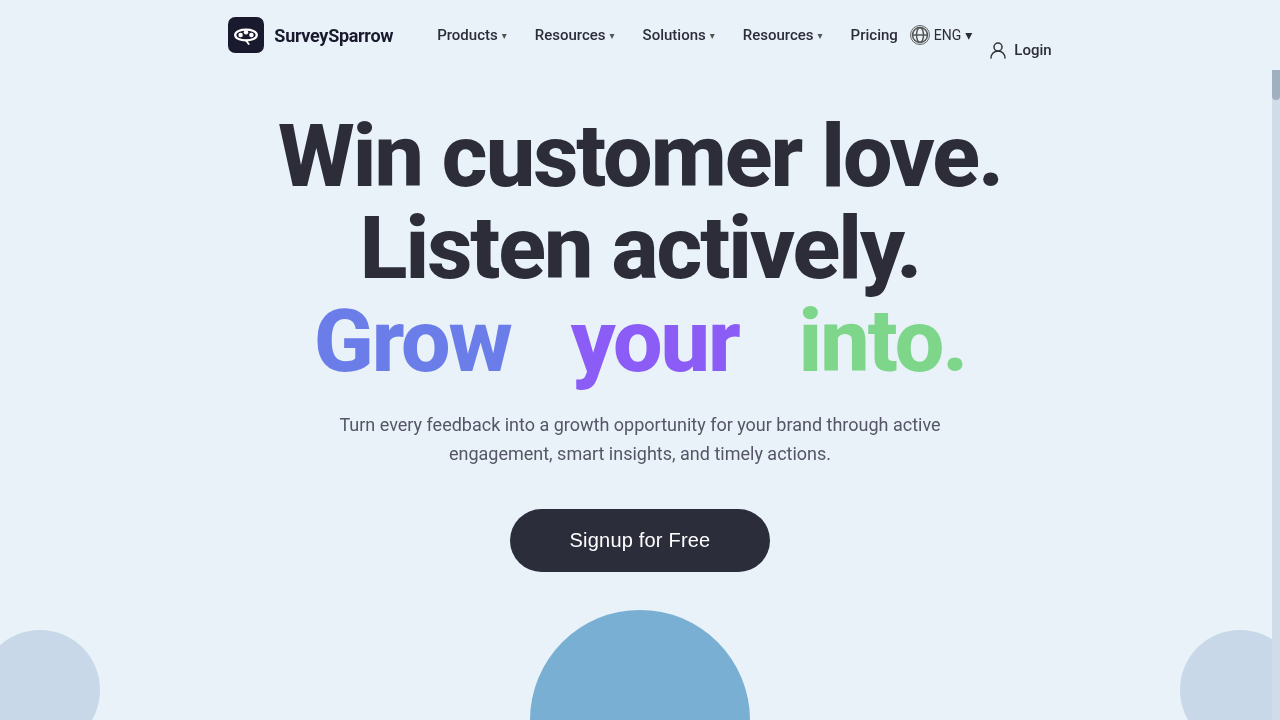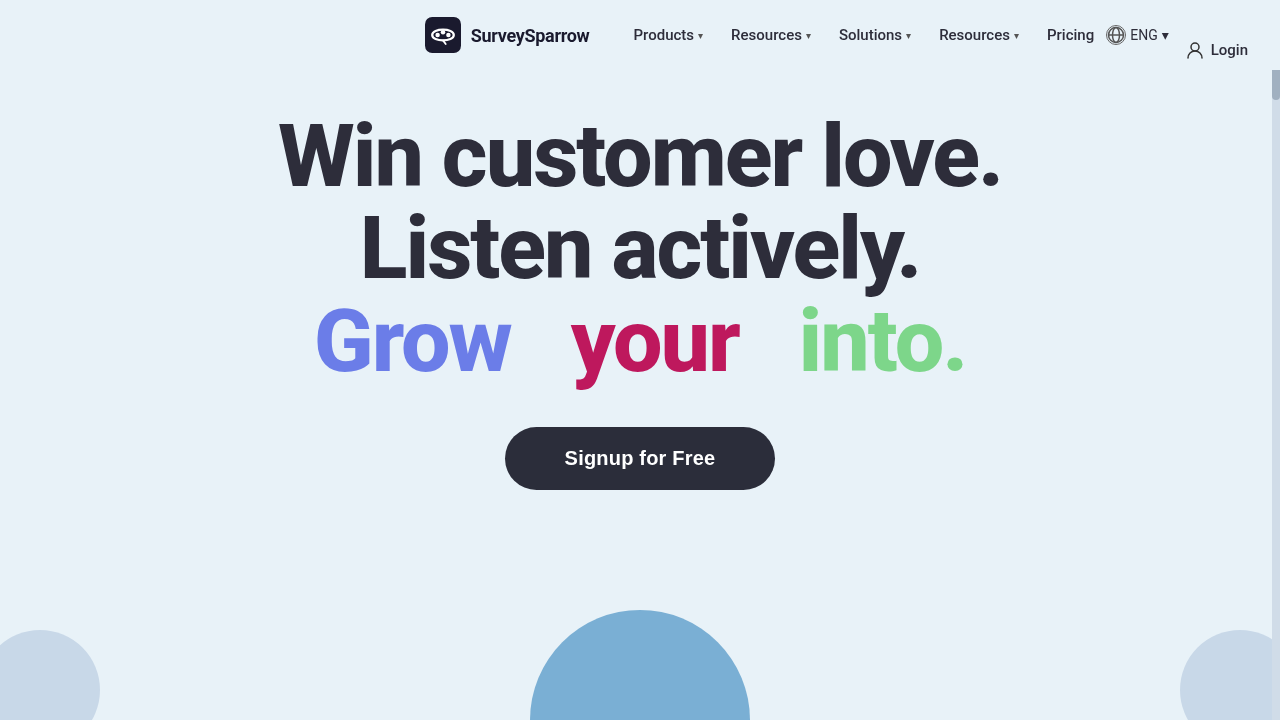--- a/index.html
+++ b/index.html
@@ -14,22 +14,22 @@
       width: 1280px;
       height: 720px;
       overflow: hidden;
       position: relative;
     }
 
     
     nav {
       display: flex;
       align-items: center;
-      justify-content: flex-end;
-      padding: 0 32px;
+      justify-content: center;
+      padding: 0 24px;
       height: 70px;
       background-color: #e8f2f8;
       position: relative;
       z-index: 10;
     }
 
     .nav-left {
       display: flex;
       align-items: center;
       gap: 32px;
@@ -157,21 +157,21 @@
       line-height: 1.05;
       letter-spacing: -2px;
       margin-bottom: 0;
     }
 
     .grow-word {
       color: #6b7de8;
     }
 
     .your-word {
-      color: #be185d;
+      color: #8b5cf6;
     }
 
     .brand-word {
       color: #7dd68a;
     }
 
     .hero-subtitle {
       font-size: 18px;
       color: #555566;
       margin-top: 24px;
@@ -180,21 +180,21 @@
     }
 
     .cta-btn {
       margin-top: 40px;
       background-color: #2b2d3a;
       color: #ffffff;
       border: none;
       border-radius: 50px;
       padding: 20px 60px;
       font-size: 20px;
-      font-weight: 700;
+      font-weight: 400;
       cursor: pointer;
       letter-spacing: 0.2px;
     }
 
     
     .bottom-decorations {
       position: absolute;
       bottom: 0;
       left: 0;
       right: 0;
@@ -321,20 +321,21 @@
     <div class="hero-title">Listen actively.</div>
     <div class="hero-title-line3">
       <span class="grow-word">Grow</span>
       <span>&nbsp;</span>
       <span class="your-word">your</span>
       <span>&nbsp;</span>
       <span class="brand-word">into.</span>
     </div>
   </h1>
 
+  <p class="hero-subtitle">Turn every feedback into a growth opportunity for your brand through active engagement, smart insights, and timely actions.</p>
 
   <button class="cta-btn">Signup for Free</button>
 </section>
 
 <div class="bottom-decorations">
   <div class="circle-left"></div>
   <div class="circle-center"></div>
   <div class="circle-right"></div>
 </div>
 

